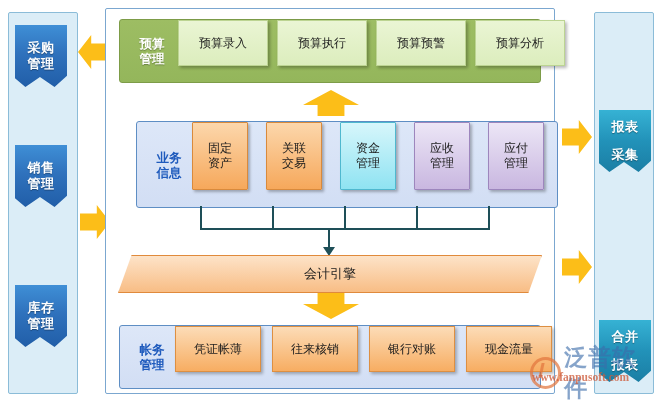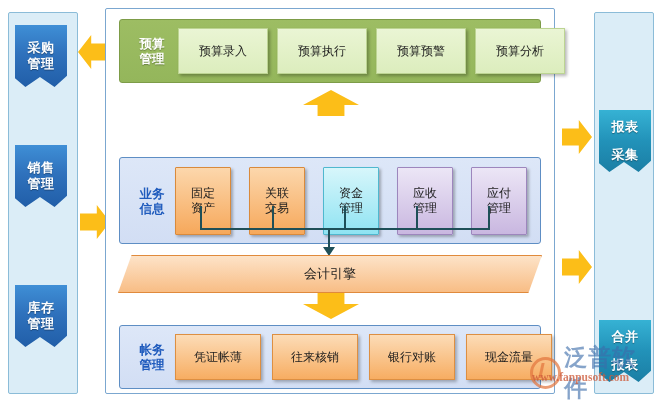--- a/index.html
+++ b/index.html
@@ -84,21 +84,21 @@
     border-radius:2px;
   }
 
   
   .band{position:absolute;border-radius:3px;}
   .band-label{
     position:absolute;left:12px;top:50%;transform:translateY(-50%);
     width:40px;text-align:center;
     font-size:12.5px;font-weight:bold;line-height:15px;
   }
-  .cards{position:absolute;top:0;height:100%;display:flex;align-items:center;border-radius:22px;}
+  .cards{position:absolute;top:0;height:100%;display:flex;align-items:flex-start;border-radius:22px;}
   .card{
     font-size:12px;color:#1d1d1d;
     display:flex;align-items:center;justify-content:center;
     text-align:center;line-height:15px;
     box-shadow:2px 2px 3px rgba(0,0,0,.28);
   }
 
   
   #band-budget{
     left:13px;top:10px;width:420px;height:62px;
@@ -108,24 +108,23 @@
   #band-budget .band-label{color:#ffffff;text-shadow:0 1px 1px rgba(0,0,0,.3);}
   #band-budget .cards{left:58px;gap:9px;}
   #band-budget .card{
     width:88px;height:44px;
     background:linear-gradient(180deg,#eaf5d4 0%,#dcedbd 100%);
     border:1px solid #bcd492;
   }
 
   
   #band-biz{
-    left:13px;top:112px;width:420px;height:85px;
+    left:30px;top:112px;width:420px;height:85px;
     background:linear-gradient(180deg,#dde7f8 0%,#d2def4 100%);
     border:1px solid #5e8ec4;
-    margin-top:36px;
   }
   #band-biz .band-label{color:#1f5bbd;}
   #band-biz .cards{left:55px;gap:18px;}
   #band-biz .card{
     width:54px;height:66px;flex-direction:column;
     border-radius:1px;
   }
   .c-orange{background:linear-gradient(180deg,#fcd7ac 0%,#f6a85b 100%);border:1px solid #d98a3c;}
   .c-cyan{background:linear-gradient(180deg,#d7f6fb 0%,#8fe3f2 100%);border:1px solid #4fb8cf;}
   .c-purple{background:linear-gradient(180deg,#ece6f6 0%,#c9b7e0 100%);border:1px solid #9d86bd;}

